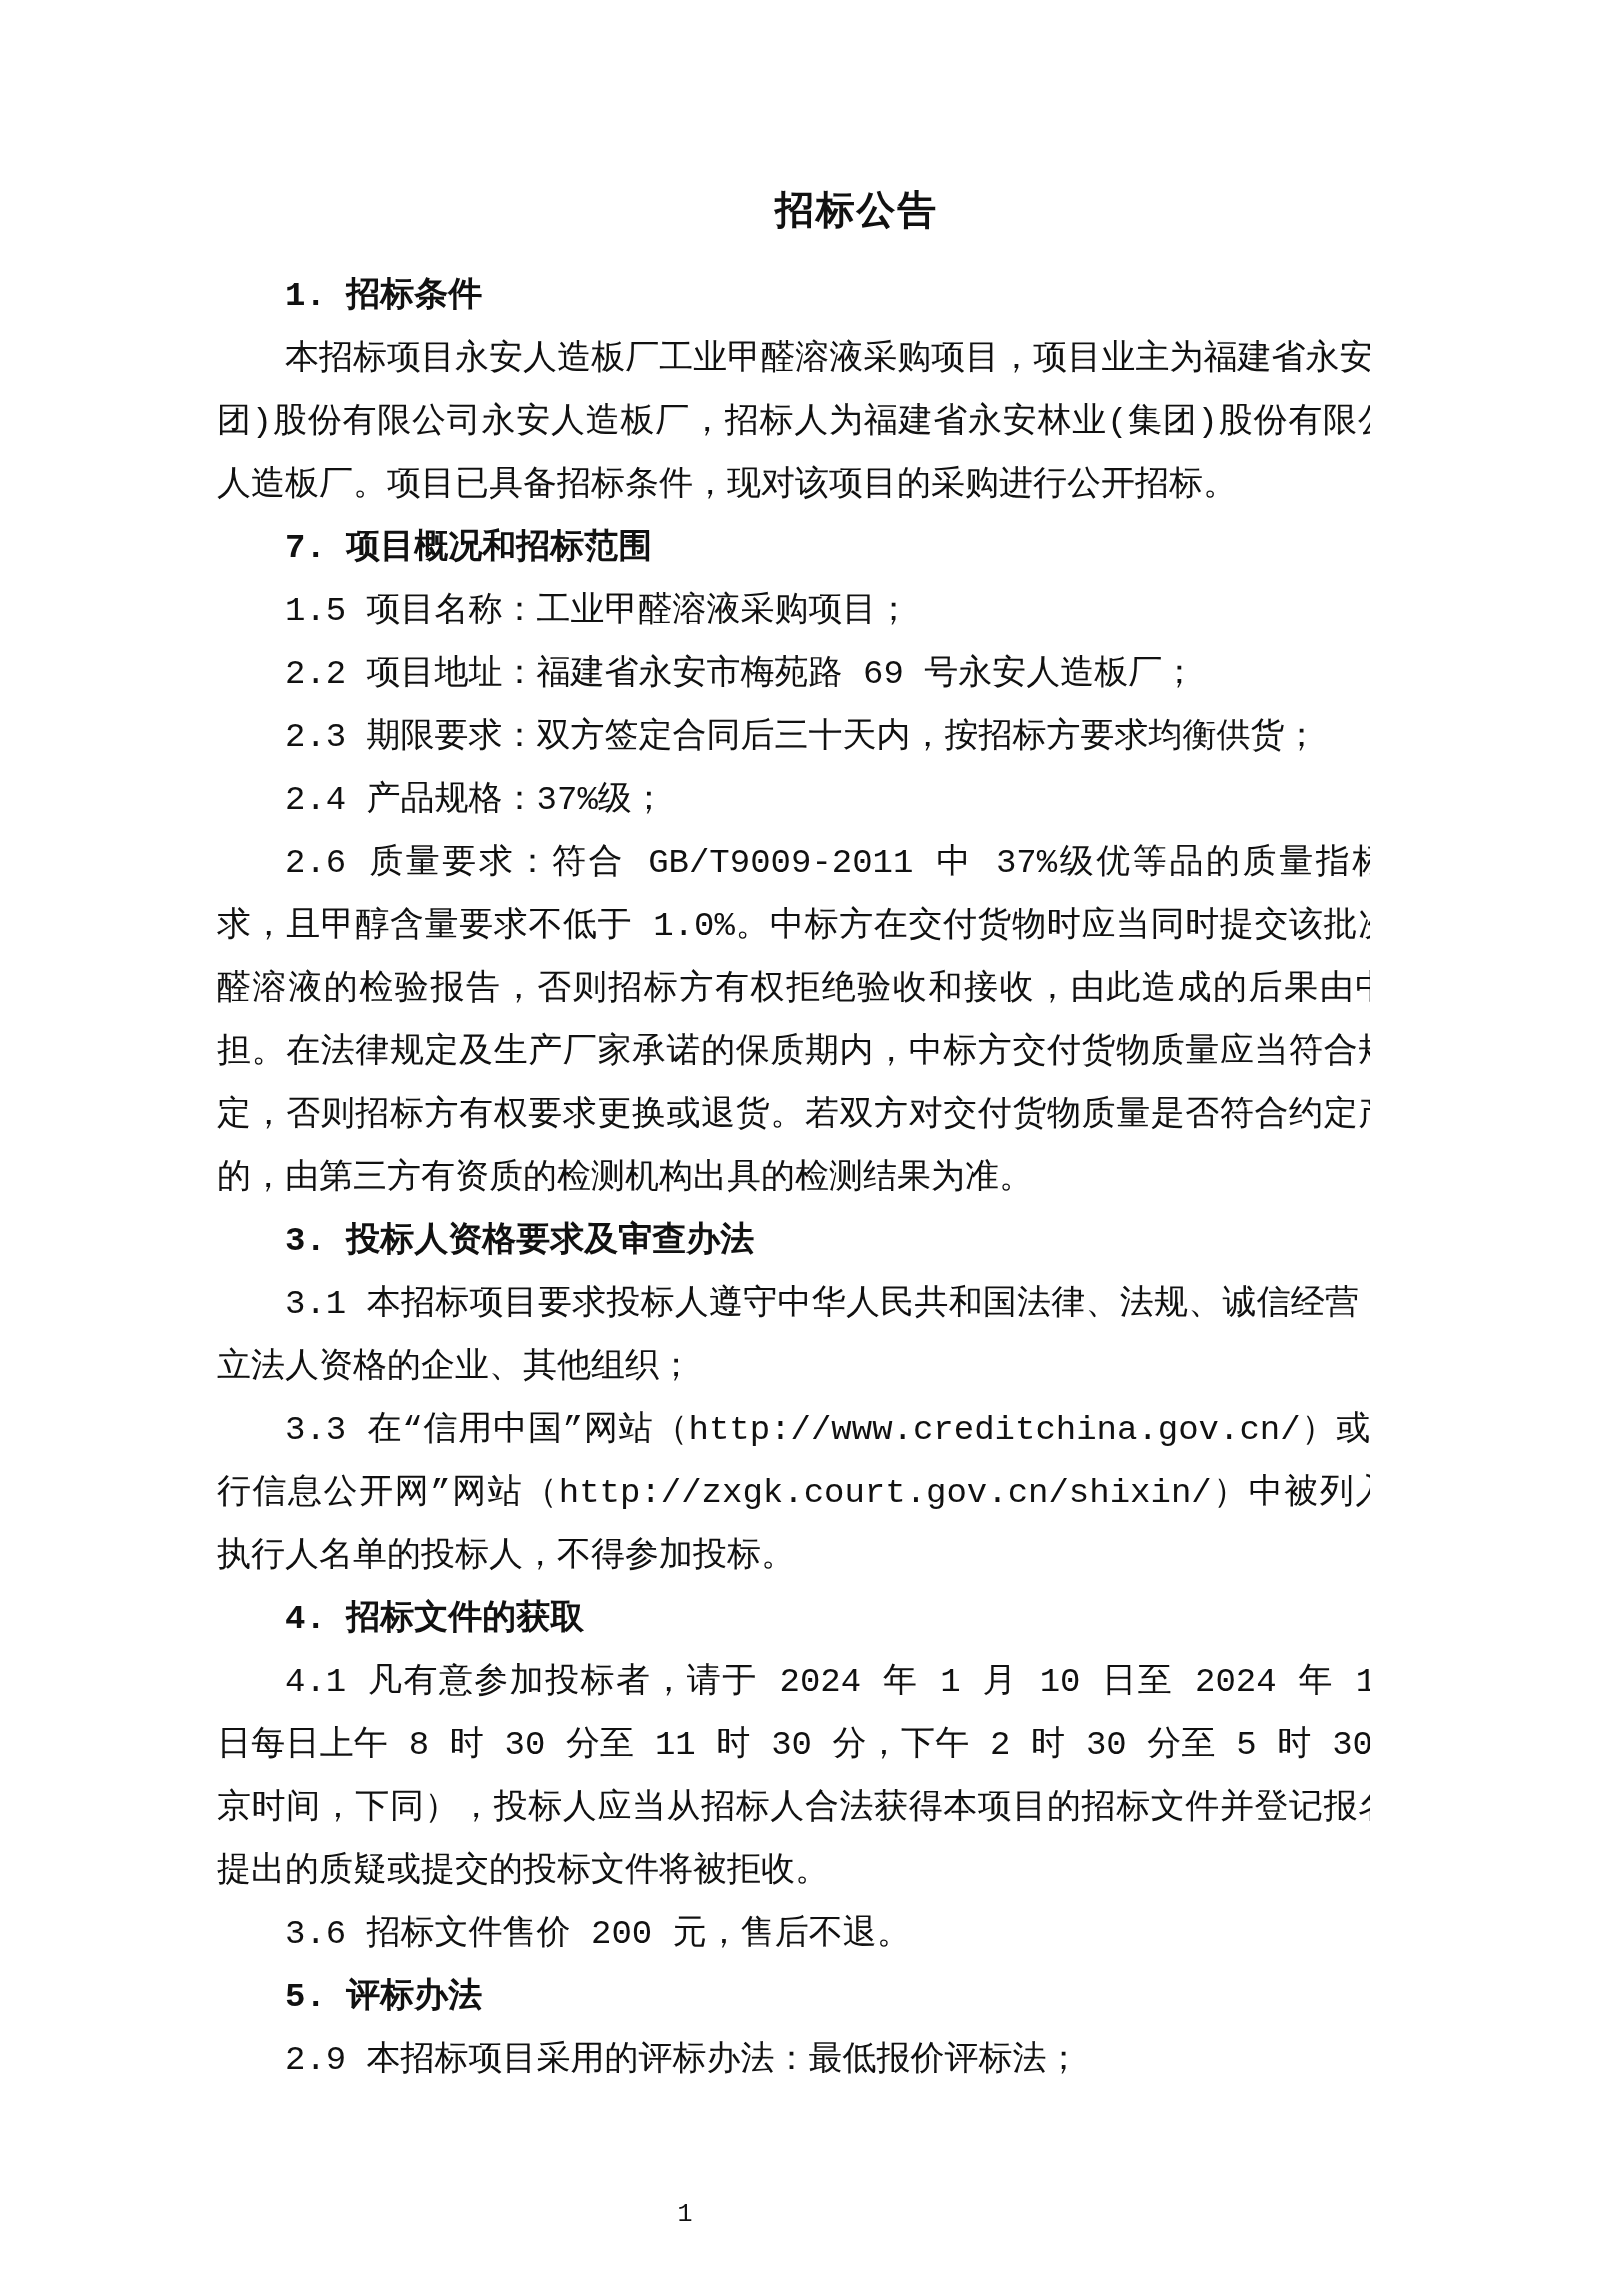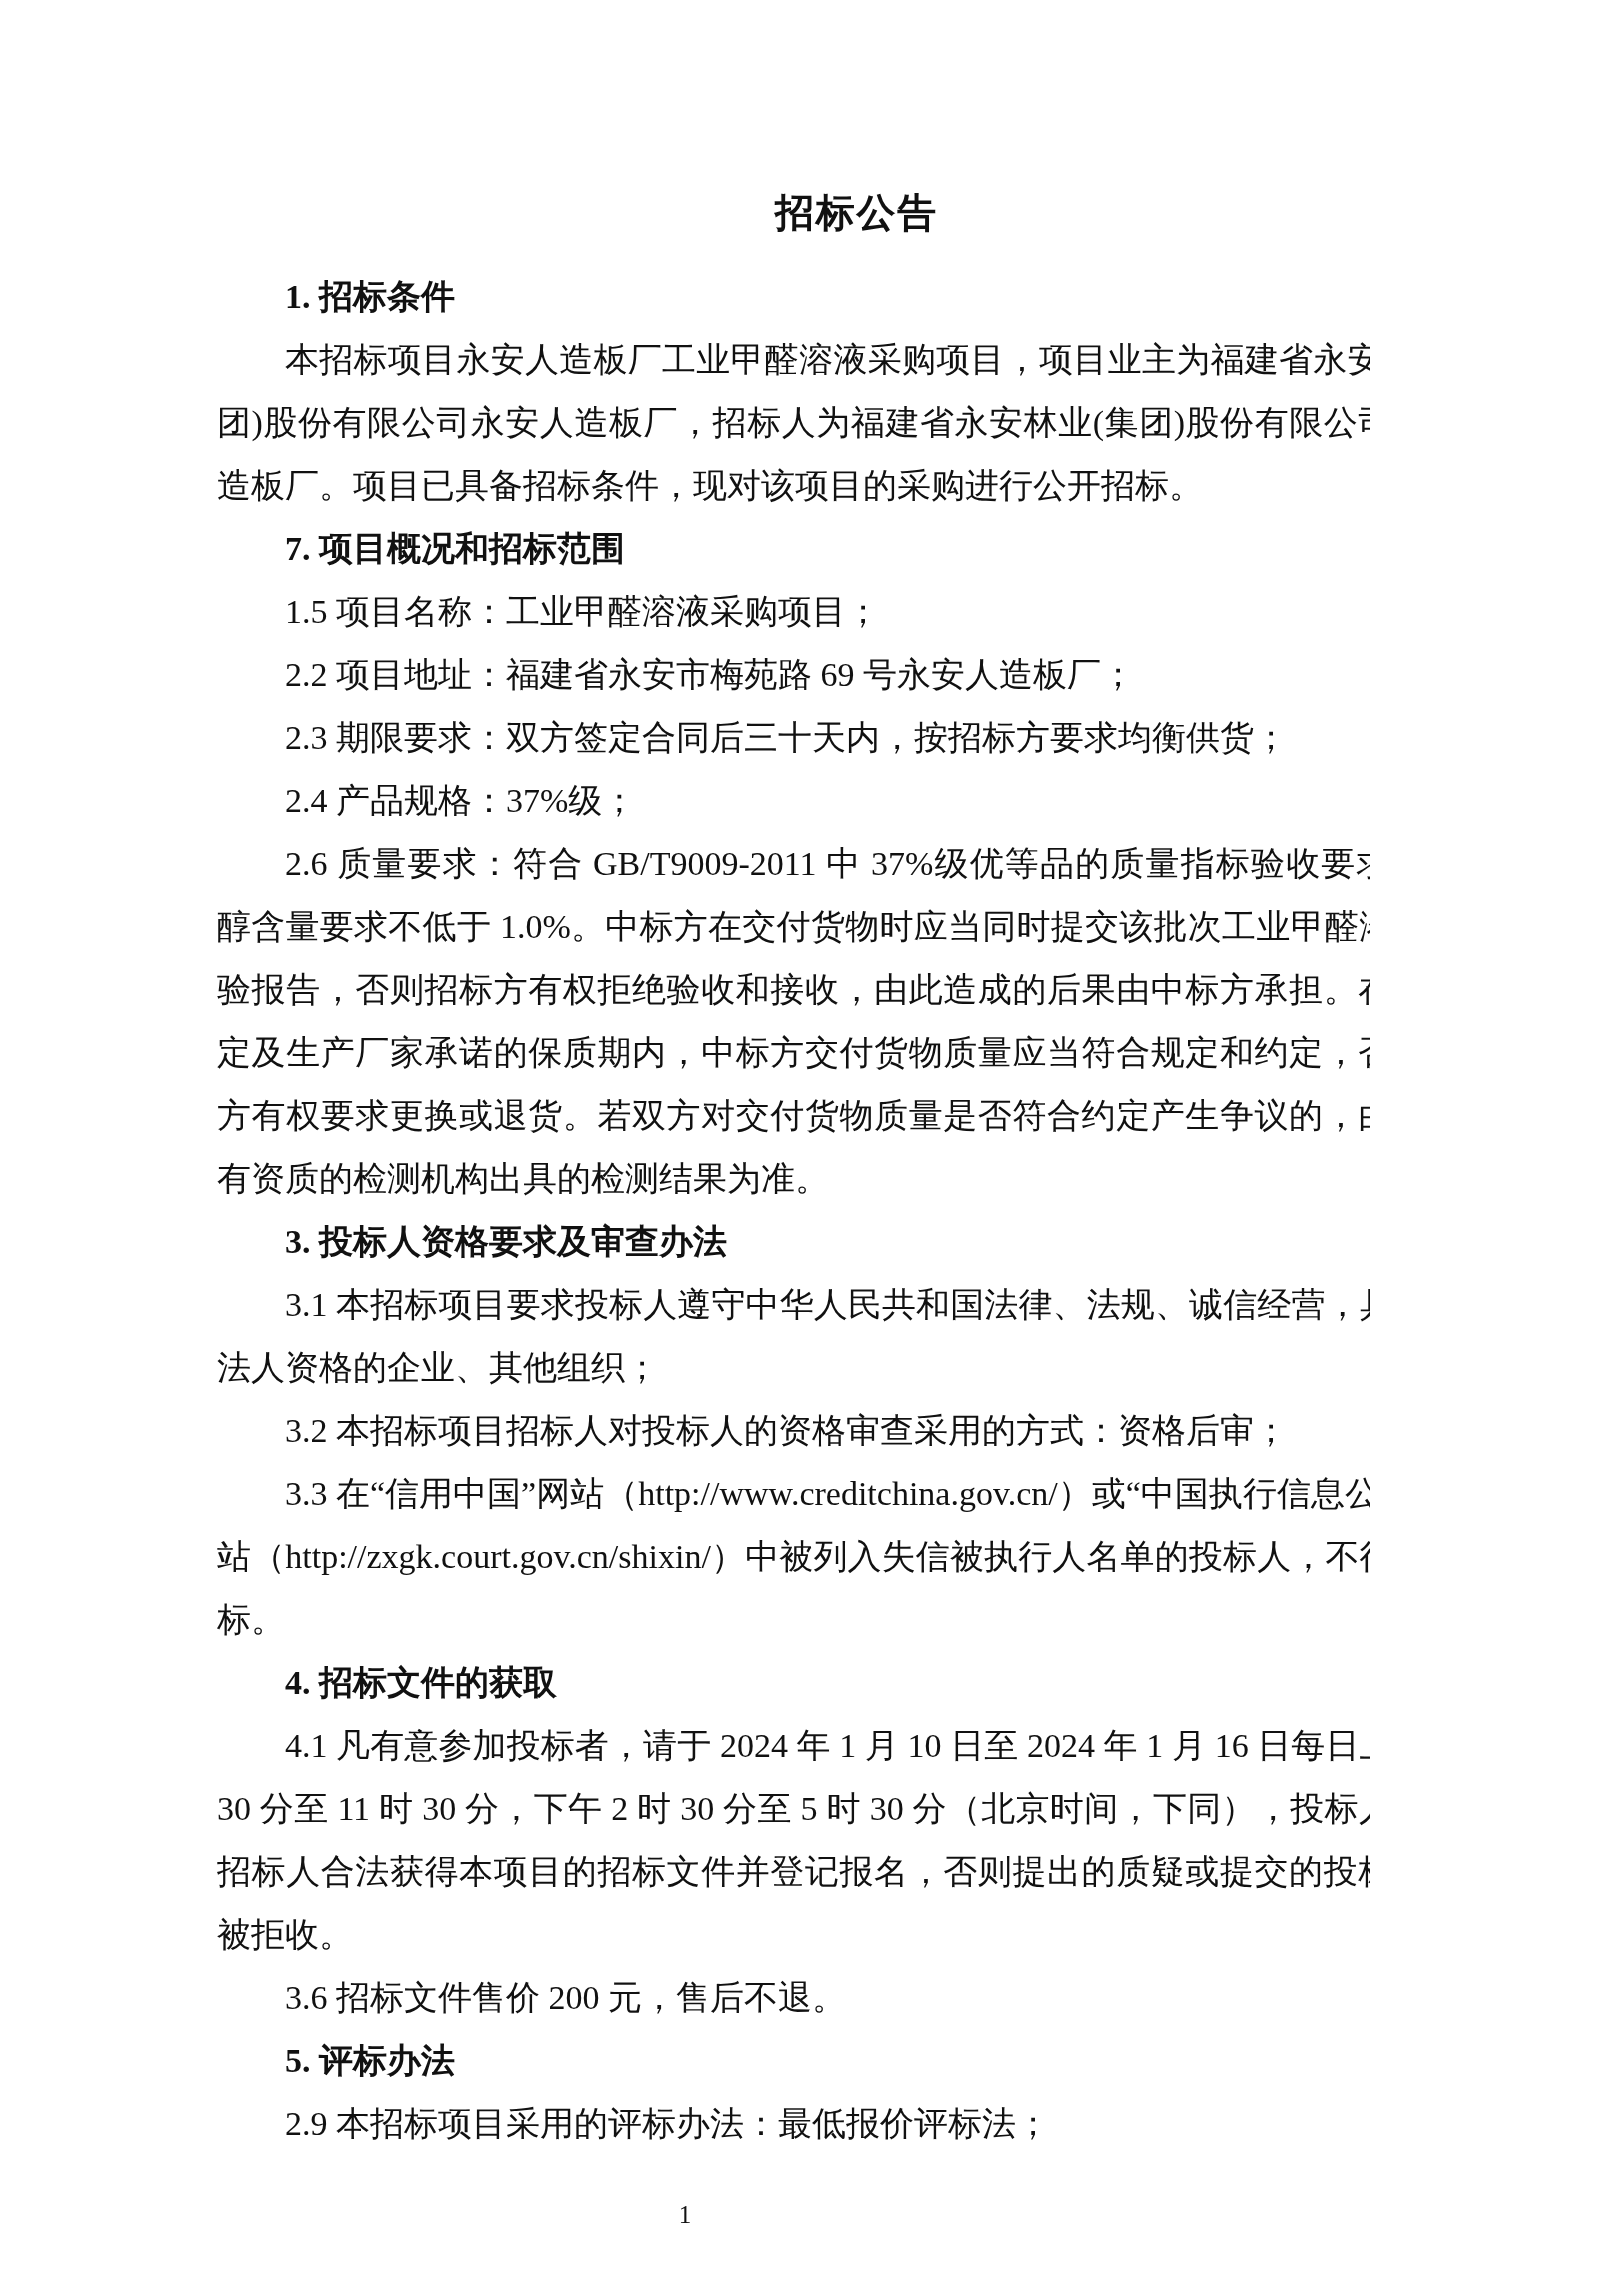--- a/index.html
+++ b/index.html
@@ -6,21 +6,21 @@
     margin: 0;
     padding: 0;
     background: #ffffff;
   }
   .page {
     position: relative;
     width: 1370px;
     height: 2295px;
     background: #ffffff;
     color: #111111;
-    font-family: Liberation Serif, serif;
+    font-family: Liberation Mono, monospace;
     overflow: hidden;
   }
   .content {
     position: absolute;
     left: 217px;
     top: 0;
     width: 1279px;
   }
   .doc-title {
     margin: 191px 0 0 0;
@@ -67,21 +67,20 @@
         <p class="heading">1.  招标条件</p>
         <p class="body">本招标项目永安人造板厂工业甲醛溶液采购项目，项目业主为福建省永安林业(集团)股份有限公司永安人造板厂，招标人为福建省永安林业(集团)股份有限公司永安人造板厂。项目已具备招标条件，现对该项目的采购进行公开招标。</p>
         <p class="heading">7. 项目概况和招标范围</p>
         <p class="body">1.5 项目名称：工业甲醛溶液采购项目；</p>
         <p class="body">2.2 项目地址：福建省永安市梅苑路 69 号永安人造板厂；</p>
         <p class="body">2.3 期限要求：双方签定合同后三十天内，按招标方要求均衡供货；</p>
         <p class="body">2.4 产品规格：37%级；</p>
         <p class="body">2.6 质量要求：符合 GB/T9009-2011 中 37%级优等品的质量指标验收要求，且甲醇含量要求不低于 1.0%。中标方在交付货物时应当同时提交该批次工业甲醛溶液的检验报告，否则招标方有权拒绝验收和接收，由此造成的后果由中标方承担。在法律规定及生产厂家承诺的保质期内，中标方交付货物质量应当符合规定和约定，否则招标方有权要求更换或退货。若双方对交付货物质量是否符合约定产生争议的，由第三方有资质的检测机构出具的检测结果为准。</p>
         <p class="heading">3.  投标人资格要求及审查办法</p>
         <p class="body">3.1 本招标项目要求投标人遵守中华人民共和国法律、法规、诚信经营，具有独立法人资格的企业、其他组织；</p>
-        <p class="body">3.2 本招标项目招标人对投标人的资格审查采用的方式：资格后审；</p>
         <p class="body">3.3 在“信用中国”网站（http://www.creditchina.gov.cn/）或“中国执行信息公开网”网站（http://zxgk.court.gov.cn/shixin/）中被列入失信被执行人名单的投标人，不得参加投标。</p>
         <p class="heading">4.  招标文件的获取</p>
         <p class="body">4.1 凡有意参加投标者，请于 2024 年 1 月 10 日至 2024 年 1 月 16 日每日上午 8 时 30 分至 11 时 30 分，下午 2 时 30 分至 5 时 30 分（北京时间，下同），投标人应当从招标人合法获得本项目的招标文件并登记报名，否则提出的质疑或提交的投标文件将被拒收。</p>
         <p class="body">3.6 招标文件售价 200 元，售后不退。</p>
         <p class="heading">5.  评标办法</p>
         <p class="body">2.9 本招标项目采用的评标办法：最低报价评标法；</p>
       </div>
   </div>
   <div class="page-number">1</div>
 </div>

